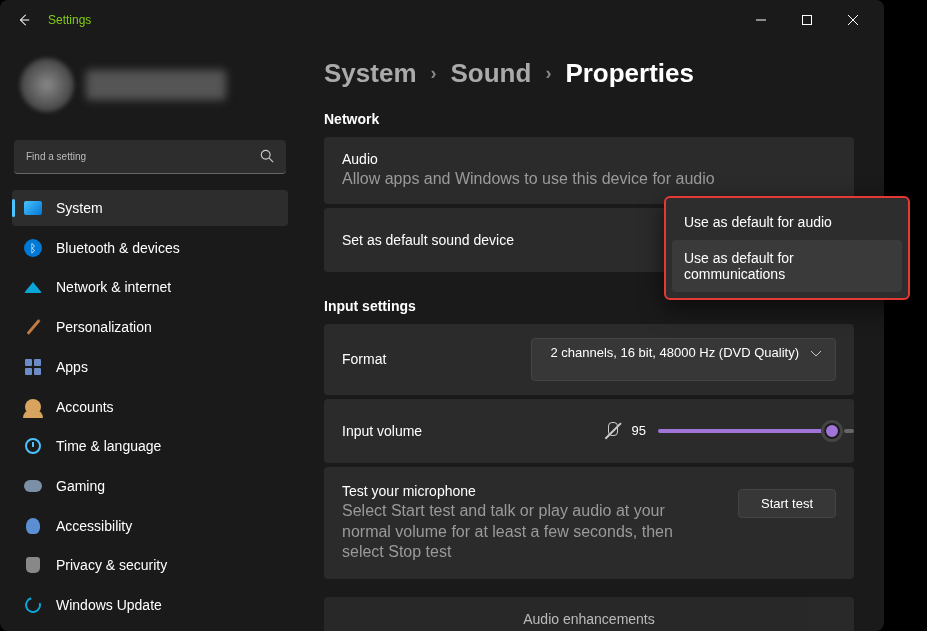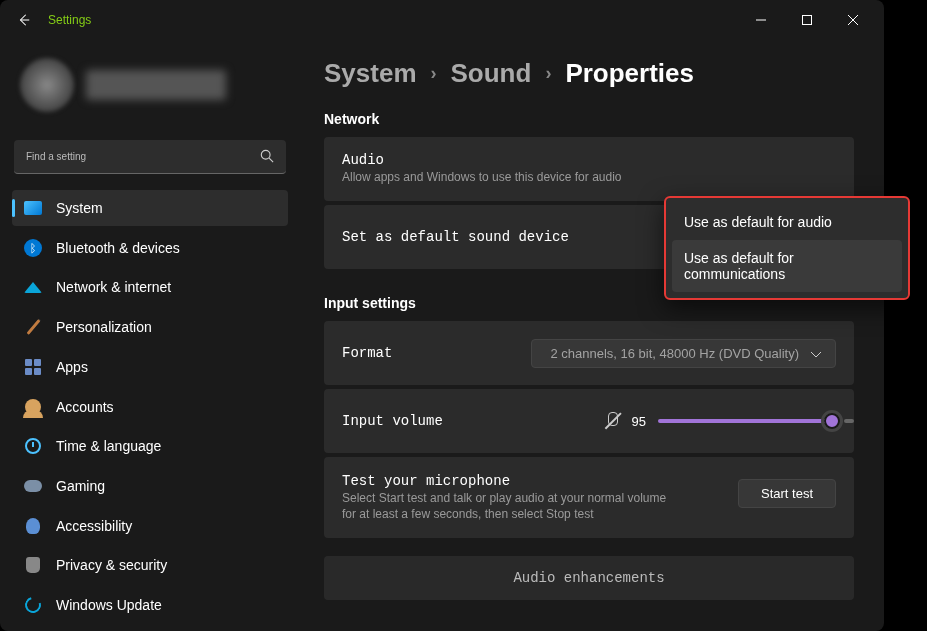--- a/index.html
+++ b/index.html
@@ -23,24 +23,24 @@
 .nav-item.active { background: #2d2d2d; }
 .nav-item.active::before { content: ""; position: absolute; left: 0; top: 9px; bottom: 9px; width: 3px; background: #4cc2ff; border-radius: 2px; }
 .nav-icon { width: 18px; height: 18px; display: flex; align-items: center; justify-content: center; }
 .content { flex: 1; padding: 18px 30px 0 24px; overflow-y: auto; position: relative; }
 .breadcrumb { display: flex; align-items: center; gap: 14px; font-size: 26px; font-weight: 600; margin-bottom: 22px; }
 .breadcrumb .link { color: #aaa; cursor: pointer; }
 .breadcrumb .chev { color: #888; font-size: 18px; }
 .section-title { font-size: 14px; font-weight: 600; margin-bottom: 10px; color: #fff; }
 .card { background: #2b2b2b; border-radius: 4px; padding: 14px 18px; margin-bottom: 4px; display: flex; align-items: center; min-height: 64px; }
 .card-l { flex: 1; }
-.card-title { font-size: 14px; color: #fff; font-family: Liberation Mono, monospace; }
-.card-sub { font-size: 12px; color: #9a9a9a; margin-top: 2px; line-height: 1.3; }
+.card-title { font-size: 14px; color: #fff; }
+.card-sub { font-size: 16px; color: #9a9a9a; margin-top: 2px; line-height: 1.3; }
 .pill-btn { background: #373737; border: 1px solid #444; padding: 6px 22px; border-radius: 4px; color: #fff; font-size: 13px; cursor: pointer; }
-.select-btn { background: #373737; border: 1px solid #444; padding: 6px 14px 6px 18px; border-radius: 4px; color: #a3a3a3; font-size: 13px; cursor: pointer; display: flex; align-items: center; gap: 12px; }
+.select-btn { background: #373737; border: 1px solid #444; padding: 6px 14px 20px 18px; border-radius: 4px; color: #ffffff; font-size: 13px; cursor: pointer; display: flex; align-items: center; gap: 12px; }
 .vol-row { display: flex; align-items: center; gap: 12px; }
 .vol-num { font-size: 13px; color: #fff; text-align: center; }
 .slider { width: 178px; height: 4px; background: #a174d8; border-radius: 2px; position: relative; }
 .slider-thumb { position: absolute; right: -4px; top: -6px; width: 16px; height: 16px; border-radius: 50%; background: #a174d8; border: 2px solid #1a1a1a; outline: 3px solid #444; }
 .slider-track-end { position: absolute; right: -18px; top: 0; width: 10px; height: 4px; background: #666; border-radius: 2px; }
 .popup { position: absolute; left: 664px; top: 196px; width: 246px; background: #2d2d2d; border: 2px solid #e53935; border-radius: 6px; padding: 6px; z-index: 10; box-shadow: 0 8px 24px rgba(0,0,0,0.6); }
 .popup-item { padding: 10px 12px; font-size: 14px; color: #fff; border-radius: 4px; cursor: pointer; }
 .popup-item.hl { background: #3a3a3a; }
 .gap { height: 22px; }
 

